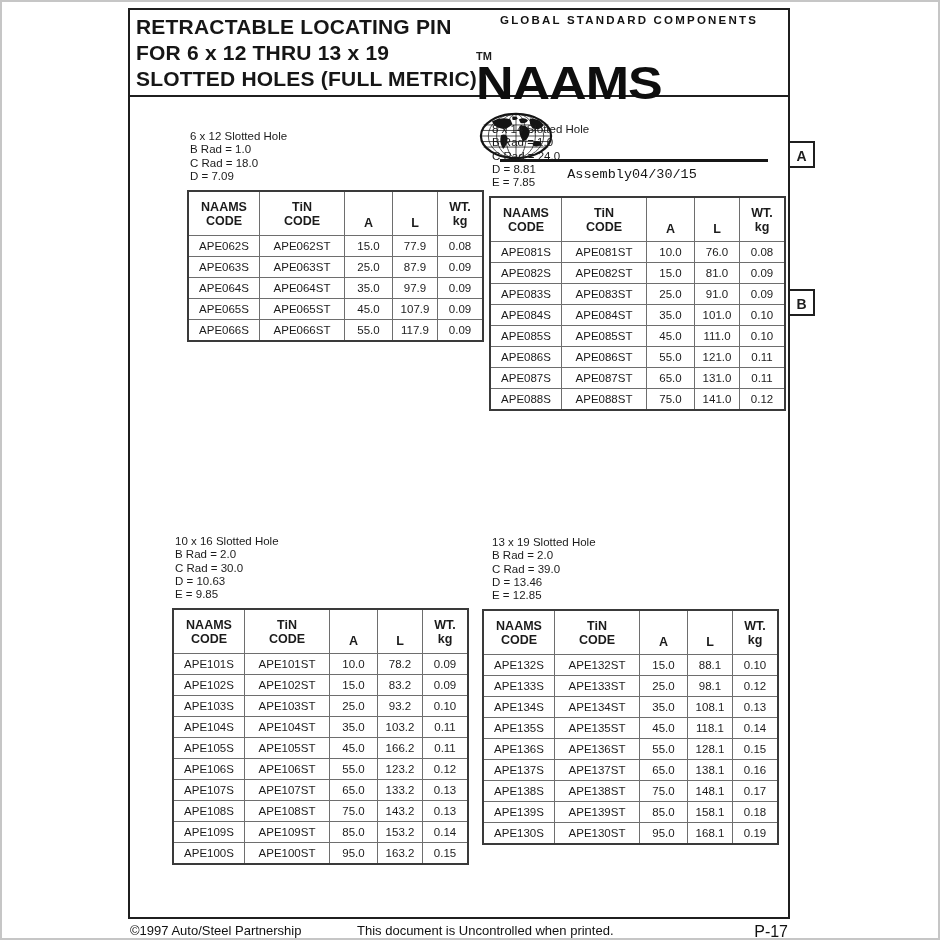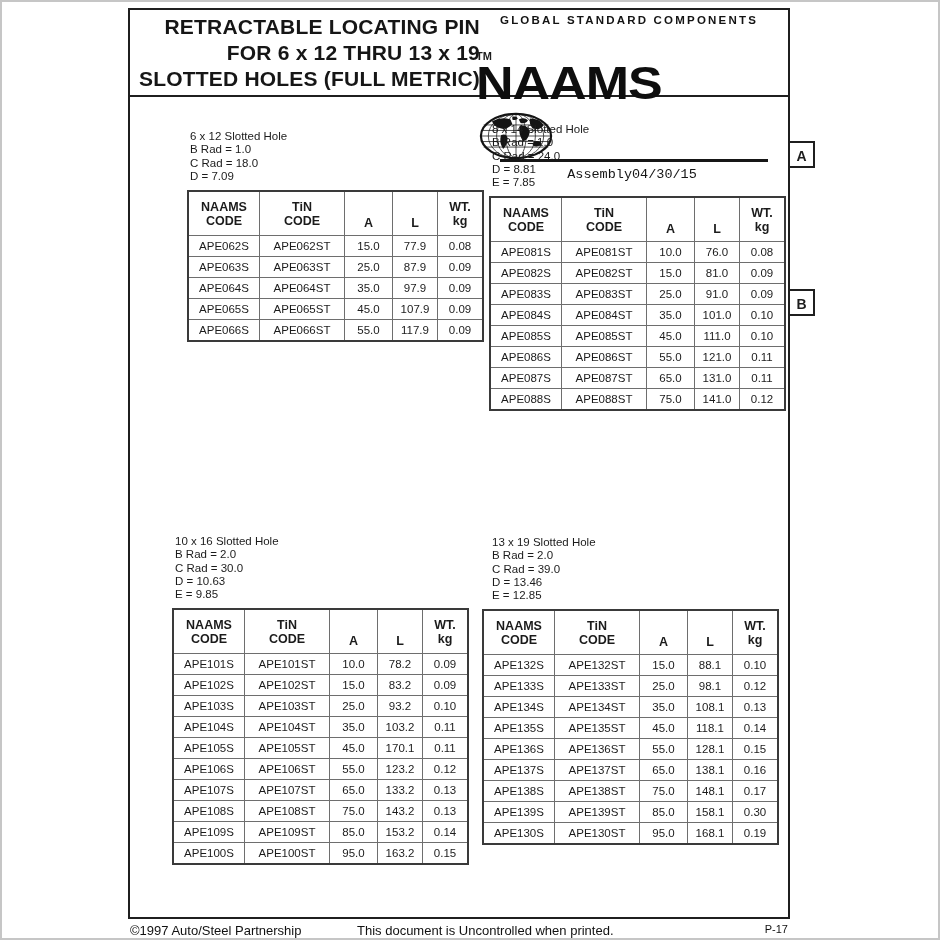--- a/index.html
+++ b/index.html
@@ -8,21 +8,21 @@
     font-family:"Liberation Sans",sans-serif;color:#1d1d1d;
     box-sizing:border-box;border:2px solid #c6c6c6;overflow:hidden;
   }
   .frame{
     position:absolute;left:126px;top:6px;width:662px;height:911px;
     border:2px solid #1f1f1f;box-sizing:border-box;background:#fff;
   }
   .header{position:relative;height:85px;border-bottom:2px solid #1f1f1f;}
   .title-block{
     position:absolute;left:6px;top:4px;width:344px;
-    font-size:21px;font-weight:bold;line-height:26px;text-align:right;
+    font-size:21px;font-weight:bold;line-height:26px;text-align:left;
     letter-spacing:0.2px;color:#161616;
   }
   .logo-block{position:absolute;left:346px;top:4px;width:310px;}
   .tagline{
     margin-left:24px;font-size:11.5px;font-weight:bold;letter-spacing:2.2px;
     white-space:nowrap;color:#131313;
   }
   .brand-row{display:flex;align-items:flex-start;margin-top:0;flex-direction:column;}
   .tm{font-size:11px;font-weight:bold;margin-top:24px;letter-spacing:0;}
   .brand-name{
@@ -61,21 +61,21 @@
   .ptable th.single{vertical-align:bottom;padding-bottom:5px;}
   .ptable td{height:20px;font-size:11.5px;}
   .ptable th:nth-child(1),.ptable td:nth-child(1){width:66px;}
   .ptable th:nth-child(2),.ptable td:nth-child(2){width:80px;}
   .ptable th:nth-child(3),.ptable td:nth-child(3){width:43px;}
   .ptable th:nth-child(4),.ptable td:nth-child(4){width:40px;}
   .ptable th:nth-child(5),.ptable td:nth-child(5){width:40px;}
   .footer{position:absolute;left:128px;top:921px;width:660px;font-size:13px;color:#111;}
   .f-copy{position:absolute;left:0;top:0;}
   .f-center{position:absolute;left:227px;top:0;}
-  .f-page{position:absolute;right:2px;top:0;font-size:11px;}
+  .f-page{position:absolute;right:2px;top:0;font-size:16px;}
 </style>
 </head>
 <body>
 
 <div class="page">
 
   <div class="frame">
     <div class="header">
       <div class="title-block">
         <div>RETRACTABLE LOCATING PIN</div>
@@ -314,21 +314,21 @@
             <td>APE104S</td>
             <td>APE104ST</td>
             <td>35.0</td>
             <td>103.2</td>
             <td>0.11</td>
           </tr>
           <tr>
             <td>APE105S</td>
             <td>APE105ST</td>
             <td>45.0</td>
-            <td>170.1</td>
+            <td>166.2</td>
             <td>0.11</td>
           </tr>
           <tr>
             <td>APE106S</td>
             <td>APE106ST</td>
             <td>55.0</td>
             <td>123.2</td>
             <td>0.12</td>
           </tr>
           <tr>
@@ -434,21 +434,21 @@
             <td>APE138ST</td>
             <td>75.0</td>
             <td>148.1</td>
             <td>0.17</td>
           </tr>
           <tr>
             <td>APE139S</td>
             <td>APE139ST</td>
             <td>85.0</td>
             <td>158.1</td>
-            <td>0.30</td>
+            <td>0.18</td>
           </tr>
           <tr>
             <td>APE130S</td>
             <td>APE130ST</td>
             <td>95.0</td>
             <td>168.1</td>
             <td>0.19</td>
           </tr>
         </tbody>
     </table>

